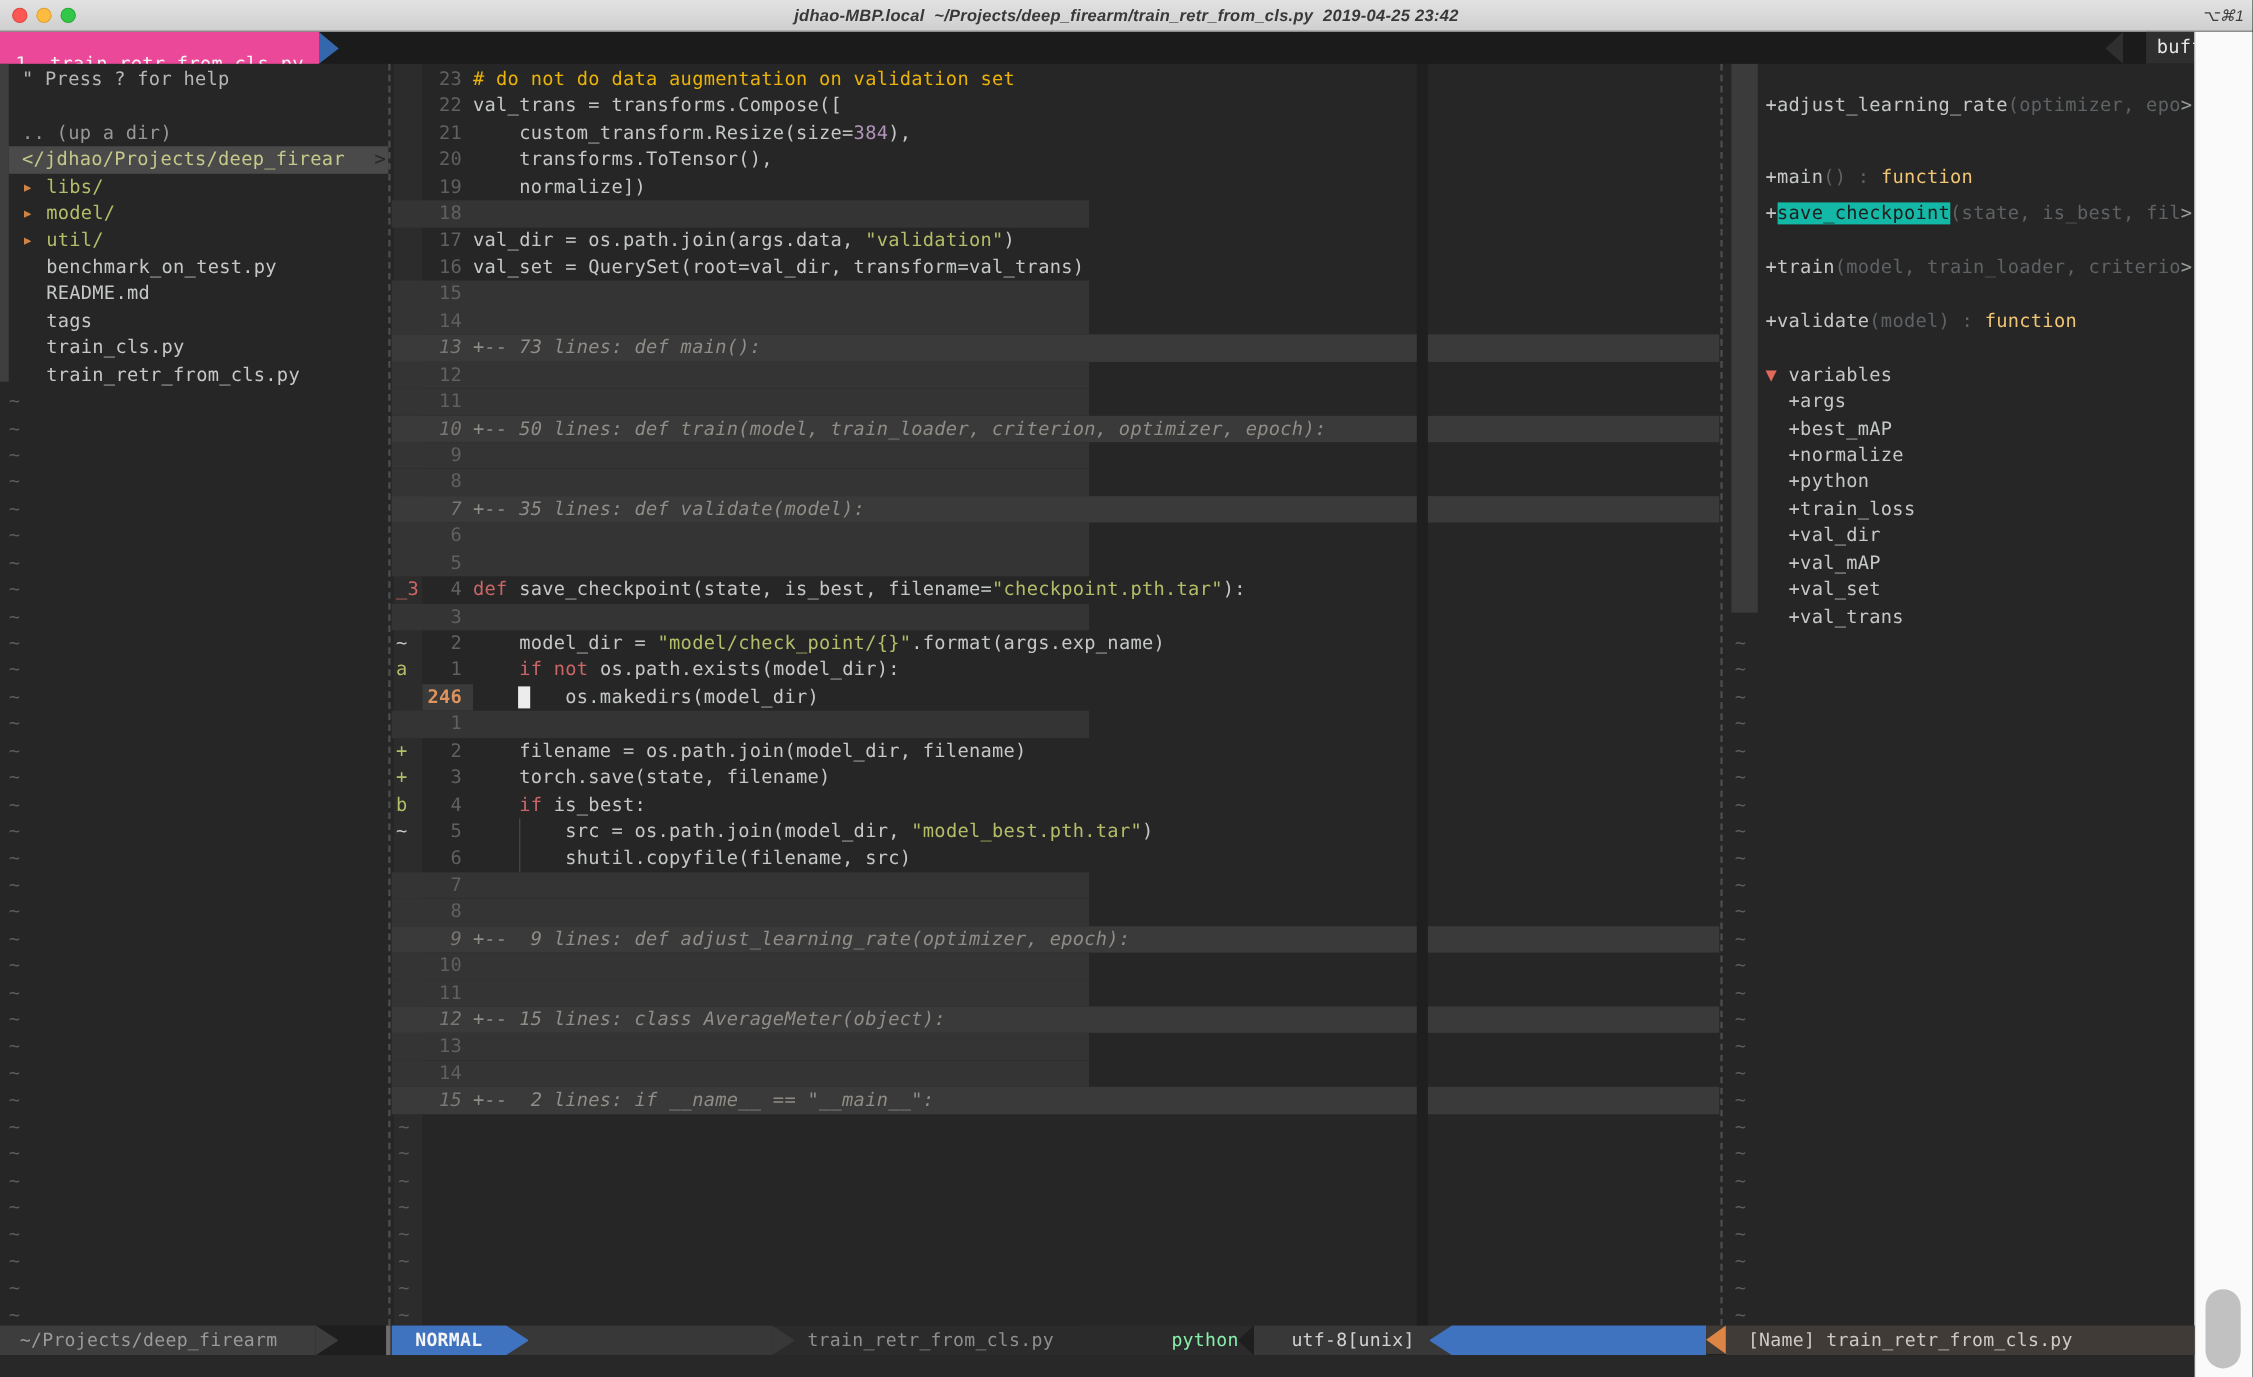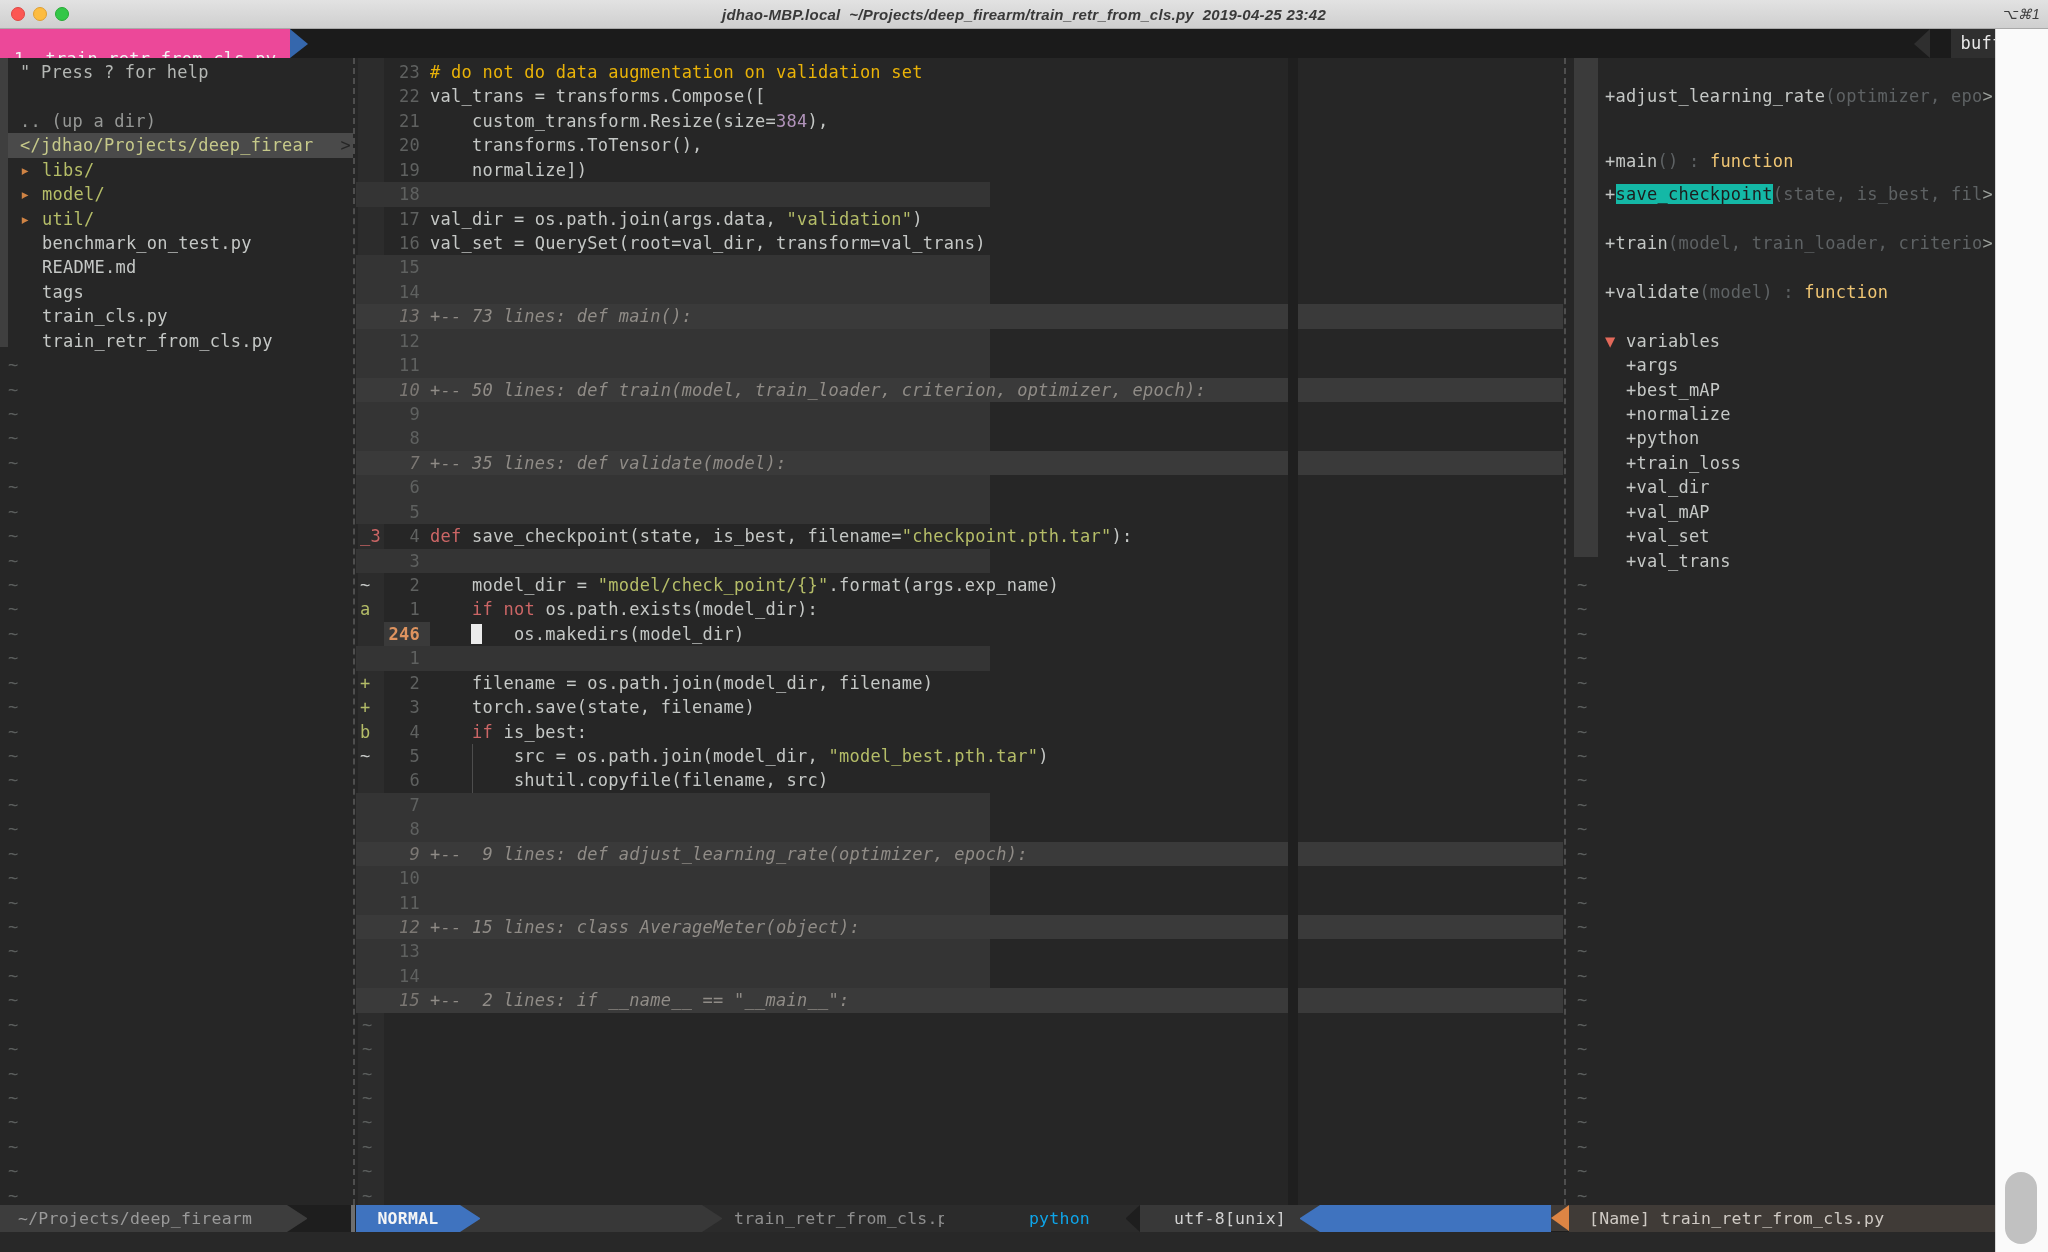--- a/index.html
+++ b/index.html
@@ -108,21 +108,21 @@
   .statusline { position:absolute; left:0; top:1205px; width:1995px; height:27px; background:#1e1e1e; font-size:16.5px; }
   .sl { position:absolute; top:0; height:27px; line-height:27px; white-space:pre; }
   .sl-cwd { left:0; width:287px; background:#3d3d3d; color:#9a9a9a; padding-left:18px; }
   .sl-cwd-arrow { left:287px; width:0; border-top:13.5px solid transparent; border-bottom:13.5px solid transparent; border-left:20px solid #3d3d3d; }
   .sl-sliver { left:351px; width:4px; background:#6e6e6e; }
   .sl-mode { left:356px; width:104px; background:#3f73bf; color:#f5f5f5; font-weight:bold; text-align:center; }
   .sl-mode-arrow { left:460px; width:0; border-top:13.5px solid transparent; border-bottom:13.5px solid transparent; border-left:20px solid #3f73bf; z-index:2; }
   .sl-git { left:460px; width:242px; background:#383838; color:#bdbdbd; padding-left:32px; }
   .sl-git-arrow { left:702px; width:0; border-top:13.5px solid transparent; border-bottom:13.5px solid transparent; border-left:20px solid #383838; z-index:2; }
   .sl-file { left:702px; width:438px; background:#2b2b2b; color:#8f8f8f; padding-left:32px; }
-  .sl-ft { left:944px; width:146px; background:#2b2b2b; color:#0ea5e9; text-align:right; }
+  .sl-ft { left:980px; width:146px; background:#2b2b2b; color:#86efac; text-align:right; }
   .sl-chevron { left:1126px; width:0; border-top:13.5px solid transparent; border-bottom:13.5px solid transparent; border-right:14px solid #1e1e1e; z-index:2; }
   .sl-enc { left:1140px; width:180px; background:#383838; color:#d2d2d2; text-align:center; }
   .sl-blue-arrow { left:1300px; width:0; border-top:13.5px solid transparent; border-bottom:13.5px solid transparent; border-right:20px solid #3f73bf; z-index:2; }
   .sl-pos { left:1320px; width:231px; background:#3f73bf; color:#f5f5f5; text-align:center; }
   .sl-orange-arrow { left:1551px; width:18px; background:#403b37; border-top:13.5px solid transparent; border-bottom:13.5px solid transparent; border-right:18px solid #dd8544; height:0; }
   .sl-name { left:1569px; width:426px; background:#403b37; color:#cfcac4; padding-left:20px; }
   .cmdline { position:absolute; left:0; top:1232px; width:1995px; height:20px; background:#282828; }
 </style>
 </head>
 <body>

